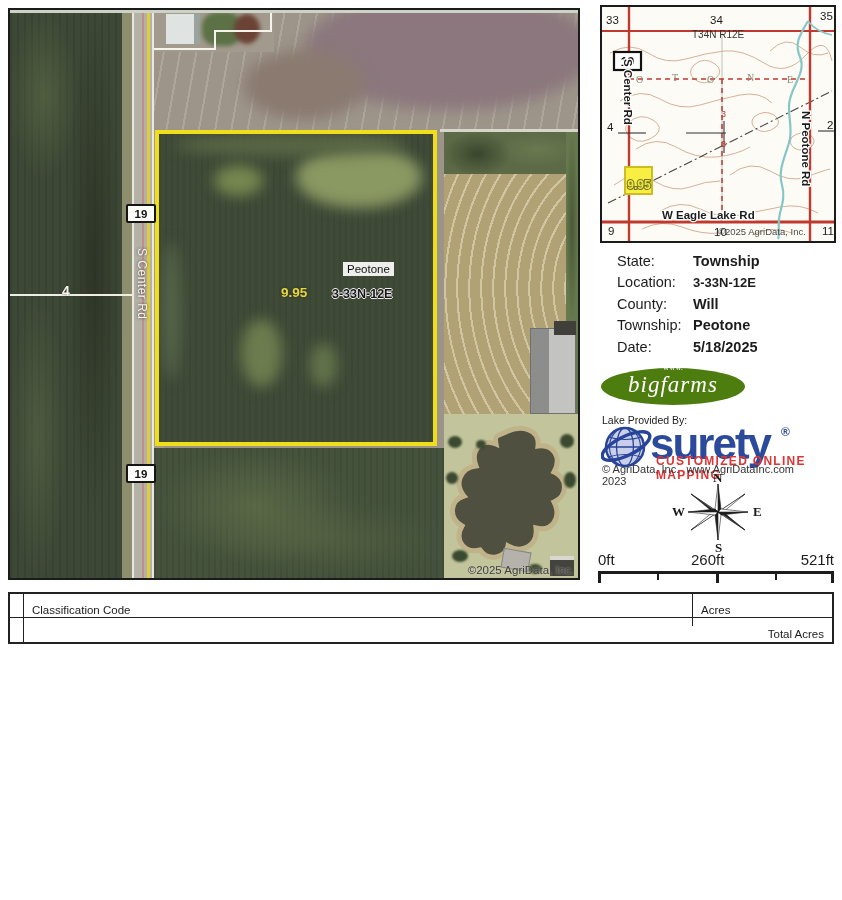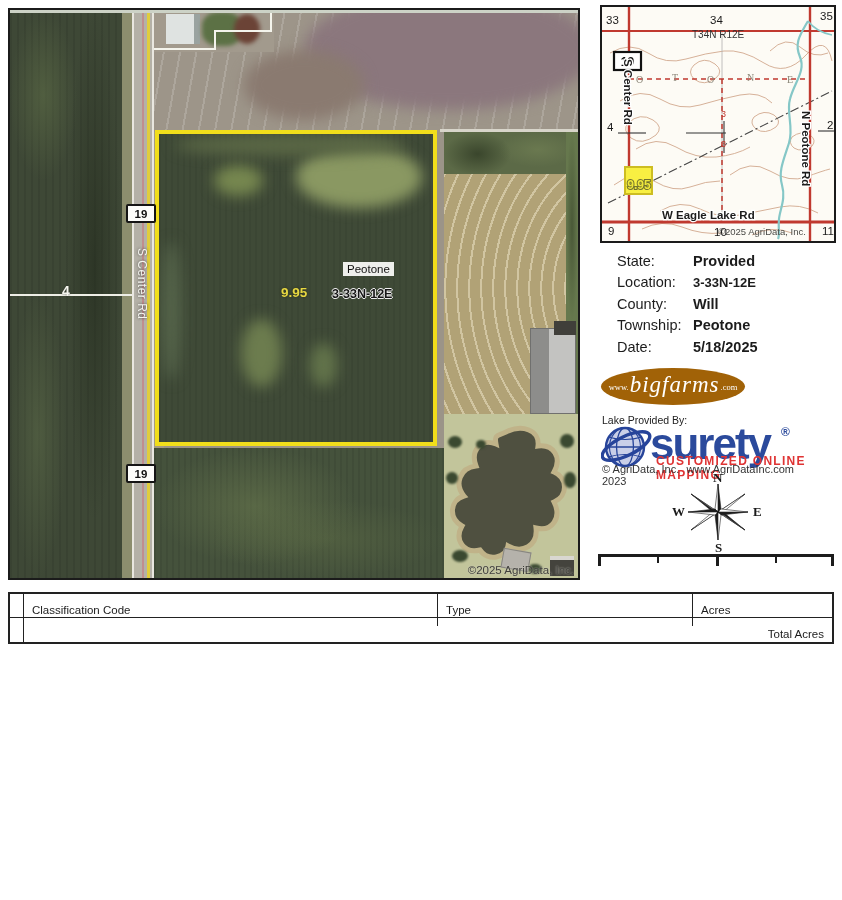--- a/index.html
+++ b/index.html
@@ -74,21 +74,21 @@
   .inset svg { display:block; }
 
   
   .info { position:absolute; left:607px; top:250px; width:230px; }
   .inforow { display:flex; height:21.5px; align-items:center; font-size:14.5px; color:#1c1c1c; }
   .inforow .lab { width:76px;margin-left:10px; }
   .inforow .val { font-weight:bold; }
 
   
   .bigfarms { position:absolute; left:601px; top:368px; width:144px; height:37px;
-    background:#a16207; border-radius:50%; display:flex; align-items:center; justify-content:center; color:#fff; }
+    background:#4d7c0f; border-radius:50%; display:flex; align-items:center; justify-content:center; color:#fff;flex-direction:column; }
   .bigfarms .sm { font-size:8.5px; font-family:"Liberation Serif", serif; }
   .bigfarms .big { font-size:23px; font-family:"Liberation Serif", serif; font-style:italic; letter-spacing:1px; margin:0 1px 3px 1px; }
   .provided { position:absolute; left:602px; top:414px; font-size:10.5px; color:#222; }
   .surety-word { position:absolute; left:650px; top:419px; font-size:44px; font-weight:bold; color:#2b4a9c; letter-spacing:-2px; }
   .surety-reg { position:absolute; left:781px; top:425px; font-size:12px; font-weight:bold; color:#2b4a9c; }
   .surety-tag { position:absolute; left:656px; top:454px; font-size:12px; font-weight:bold; color:#df3434; letter-spacing:1.3px; }
   .surety-row { position:absolute; left:602px; top:463px; width:192px; display:flex; justify-content:space-between; font-size:11px; color:#333; }
 
   
   .compass-label { position:absolute; font-family:"Liberation Serif", serif; font-weight:bold; font-size:13px; color:#1a1a1a; }
@@ -265,21 +265,21 @@
         <text transform="translate(22,52) rotate(90)">S Center Rd</text>
         <text transform="translate(200,104) rotate(90)">N Peotone Rd</text>
       </g>
       <text x="116" y="228" font-size="9.5" fill="#4a4a46">©2025 AgriData, Inc.</text>
     </svg>
   </div>
 
   <div class="info">
     <div class="inforow">
       <span class="lab">State:</span>
-      <span class="val">Provided</span>
+      <span class="val">Township</span>
     </div>
     <div class="inforow">
       <span class="lab">Location:</span>
       <span class="val" style="font-size:13px">3-33N-12E</span>
     </div>
     <div class="inforow">
       <span class="lab">County:</span>
       <span class="val">Will</span>
     </div>
     <div class="inforow">
@@ -337,34 +337,38 @@
       <polygon points="2,28 29,31 32,28" fill="#fff"></polygon>
     </g>
     <circle cx="32" cy="28" r="1.4" fill="#1c1c1c"></circle>
   </svg>
   <span class="compass-label" style="left:713px;top:470px">N</span>
   <span class="compass-label" style="left:672px;top:504px">W</span>
   <span class="compass-label" style="left:753px;top:504px">E</span>
   <span class="compass-label" style="left:715px;top:540px">S</span>
 
   <div class="scalebar">
+    <div class="scalelabels">
+      <span>0ft</span>
+      <span>260ft</span>
+      <span>521ft</span>
+    </div>
     <div class="scaleline">
       <i class="tick" style="left:0"></i>
       <i class="tick small" style="left:25%"></i>
       <i class="tick" style="left:50%"></i>
       <i class="tick small" style="left:75%"></i>
       <i class="tick" style="right:0"></i>
     </div>
   </div>
 
   <div class="legend">
     <div class="lrow head">
       <div class="lc0"></div>
       <div class="lc1">Classification Code</div>
-      <div class="lc2">Type</div>
       <div class="lc3">Acres</div>
     </div>
     <div class="lrow">
       <div class="lc0"></div>
       <div class="lcm">Total Acres</div>
     </div>
   </div>
 
 
 </div>

